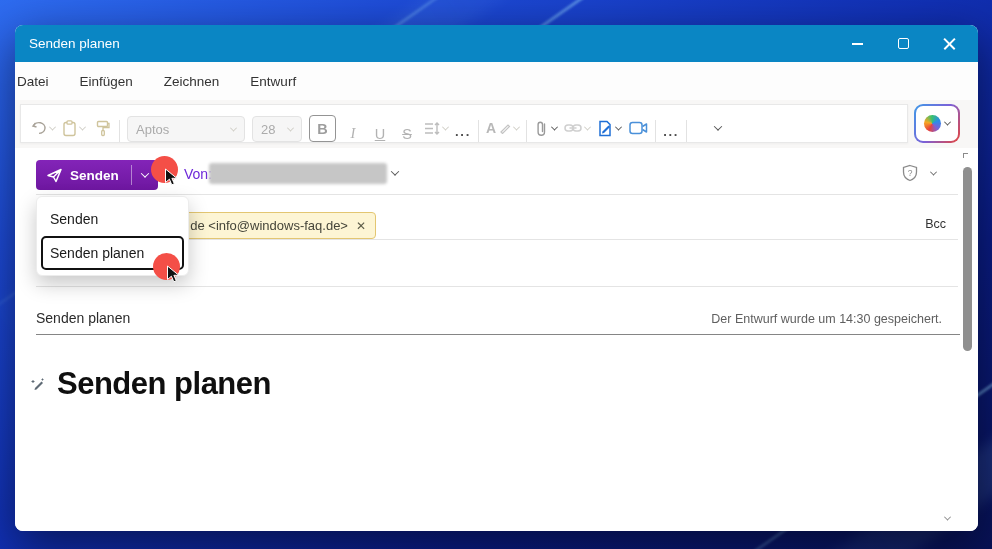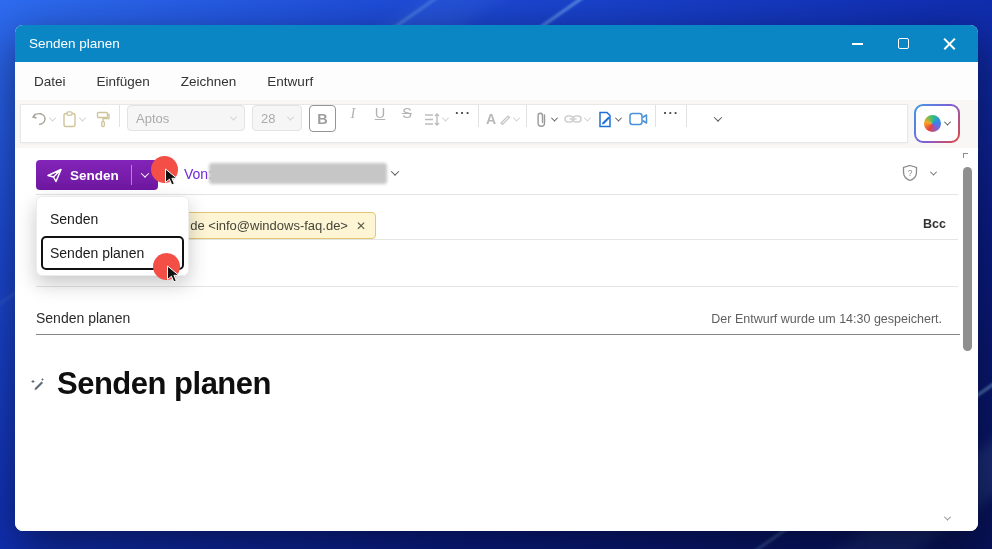--- a/index.html
+++ b/index.html
@@ -28,30 +28,30 @@
   .glyph-close { position:relative; width:13px; height:13px; }
   .glyph-close::before,.glyph-close::after { content:""; position:absolute; left:-1px; top:5.5px; width:15px; height:1.7px; background:#fff; }
   .glyph-close::before { transform:rotate(45deg); } .glyph-close::after { transform:rotate(-45deg); }
 
   .watermark { position:absolute; left:360px; top:20px; font-size:30px; font-weight:700; letter-spacing:1px;
     color:rgba(190,210,226,.42); text-shadow:1px 1px 0 rgba(255,255,255,.3), -1px -1px 1px rgba(0,0,0,.10);
     z-index:6; pointer-events:none; }
 
   
   .tabs { position:absolute; left:0; top:37px; width:100%; height:38px; background:#fdfdfd;
-    display:flex; align-items:center; padding-left:17px; gap:27px;text-align:center; }
+    display:flex; align-items:center; padding-left:0; gap:27px;text-align:center; }
   .tab { font-size:13.5px; color:#333; position:relative; padding:9px 2px; cursor:default; }
   .tab.active { font-weight:700; color:#111; }
   .tab.active::after { content:""; position:absolute; left:0; right:0; bottom:3px; height:3px; border-radius:2px; background:#7719aa; }
 
   
   .ribbon { position:absolute; left:0; top:75px; width:100%; height:48px; background:#f8f7f6; }
   .tool-card { position:absolute; left:5px; top:4px; width:888px; height:39px; background:#fff;
     border:1px solid #e8e8e8; border-radius:0; box-shadow:0 1px 2px rgba(0,0,0,.04);
-    display:flex; align-items:flex-start; padding:0 10px; gap:7px; }
+    display:flex; align-items:flex-end; padding:0 10px; gap:7px; }
   .tbtn { display:flex; align-items:center; justify-content:center; gap:3px; height:28px; min-width:20px; color:#b3ada0; }
   .tsep { width:1px; height:22px; background:#e2e2e2; flex:0 0 auto; }
   .chev { display:inline-block; width:6px; height:6px; border-right:1.5px solid currentColor; border-bottom:1.5px solid currentColor; transform:rotate(45deg) translate(-1px,-1px); }
   .chev-sm { width:5px; height:5px; }
   .c-dis { color:#cfcdc6; } .c-mid { color:#555; }
   .selbox { display:flex; align-items:center; justify-content:space-between; background:#f6f6f6;
     border:1px solid #e3e3e3; border-radius:4px; height:26px; padding:0 8px; color:#ababab; font-size:13px; }
   .fontbox { width:118px; } .sizebox { width:50px; }
   .fmt { font-size:14.5px; color:#b2b2b2; width:20px; text-align:center; }
   .boldbox { border:1.5px solid #949494; border-radius:4px; width:27px; height:27px; display:flex; align-items:center; justify-content:center; }
@@ -80,21 +80,21 @@
   .from-label { position:absolute; left:169px; top:18px; font-size:14px; color:#6d28d9; }
   .redacted { position:absolute; left:194px; top:15px; width:178px; height:21px; background:#c6c6c6; border-radius:3px; filter:blur(1.5px); }
   .from-chev { position:absolute; left:377px; top:22px; color:#5a5a5a; }
   .shield-wrap { position:absolute; left:886px; top:16px; display:flex; align-items:center; gap:12px; color:#6b6b6b; }
 
   .chip { position:absolute; left:136px; top:64px; height:27px; display:flex; align-items:center; gap:8px;
     background:#fdf5d4; border:1px solid #e3c671; border-radius:4px; padding:0 9px; z-index:2; }
   .chip-blur { width:14px; height:12px; background:#b9b9b9; border-radius:2px; filter:blur(2px); }
   .chip-text { font-size:13px; color:#45453a; white-space:nowrap; }
   .chip-x { font-size:12px; color:#5c5c49; cursor:default; }
-  .bcc { position:absolute; right:32px; top:69px; font-size:12.5px; color:#333;font-weight:bold; }
+  .bcc { position:absolute; right:32px; top:69px; font-size:12.5px; color:#333; }
 
   .subject { position:absolute; left:21px; top:162px; font-size:14px; color:#2b2b2b; }
   .draft-status { position:absolute; right:36px; top:164px; font-size:12.5px; color:#5f5f5f; }
   .subj-line { position:absolute; left:21px; top:186px; width:924px; height:1px; background:#858585; }
 
   .body-heading { position:absolute; left:42px; top:218px; font-size:31px; font-weight:800; color:#0f0f0f; letter-spacing:-0.5px; }
   .heading-icon { position:absolute; left:15px; top:229px; color:#5f6a75; }
 
   
   .menu { position:absolute; left:21px; top:48px; width:153px; background:#fff; border-radius:6px;

